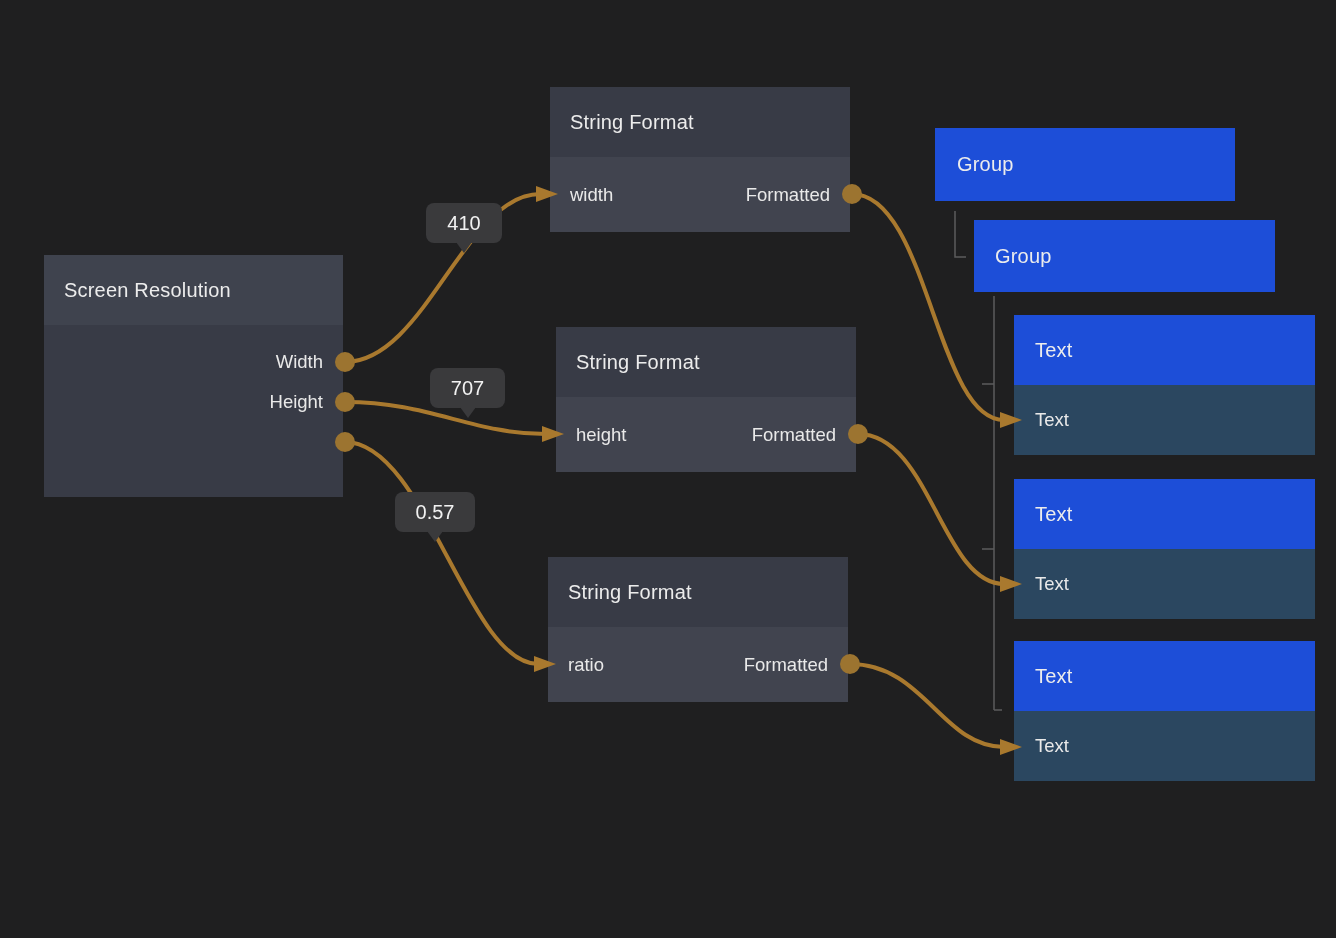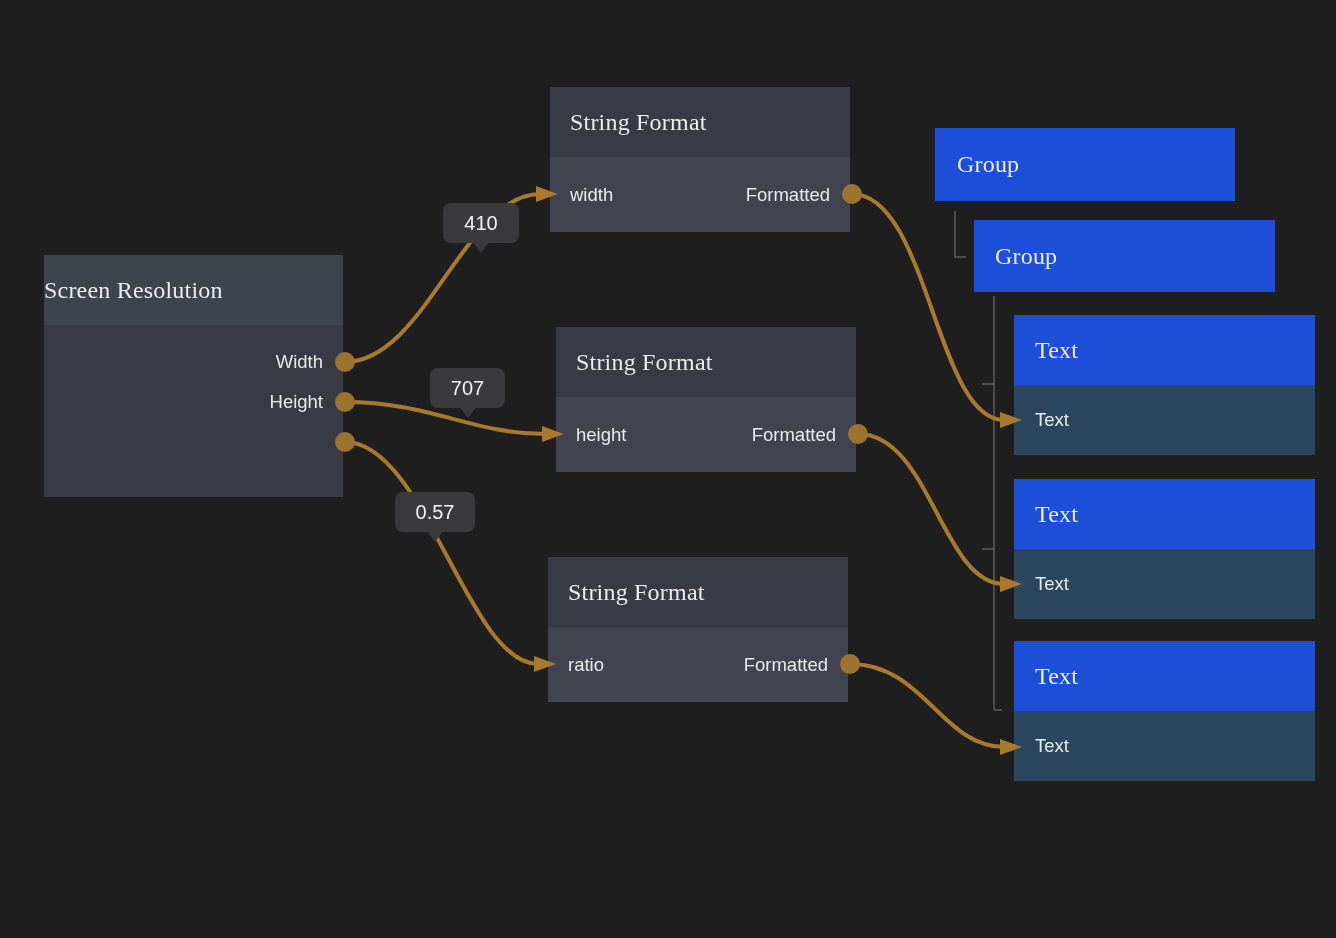--- a/index.html
+++ b/index.html
@@ -3,21 +3,21 @@
 <meta charset="utf-8">
 <style>
   html,body{margin:0;padding:0;background:#1f1f20;}
   .canvas{
     position:relative;width:1336px;height:938px;overflow:hidden;
     background:#1f1f20;
     font-family:"Liberation Sans", sans-serif;
   }
   .wire-layer{position:absolute;left:0;top:0;z-index:3;pointer-events:none;}
   .node{position:absolute;z-index:2;box-sizing:border-box;}
-  .node .hdr{display:flex;align-items:center;font-size:24px;color:#ececec;font-family:Liberation Serif, serif;}
+  .node .hdr{display:flex;align-items:center;font-size:20px;color:#ececec;}
   .node .hdr span{letter-spacing:.2px;}
   
   .hdr-light{background:#3f434e;}
   .hdr-dark{background:#383b46;}
   .body-dark{background:#383b46;}
   .body-light{background:#41444f;}
   
   .blue{background:#1d4ed8;}
   .blue-body{background:#2b4760;}
   .out-col{display:flex;flex-direction:column;justify-content:flex-start;padding-top:17px;}
@@ -69,21 +69,21 @@
       <polygon points="536,186 558,194 536,202" fill="#a9792e"></polygon>
       <polygon points="542,426 564,434 542,442" fill="#a9792e"></polygon>
       <polygon points="534,656 556,664 534,672" fill="#a9792e"></polygon>
       <polygon points="1000,412 1022,420 1000,428" fill="#a9792e"></polygon>
       <polygon points="1000,576 1022,584 1000,592" fill="#a9792e"></polygon>
       <polygon points="1000,739 1022,747 1000,755" fill="#a9792e"></polygon>
     </g>
   </svg>
 
   <div class="node" style="left:44px;top:255px;width:299px;height:225px">
-    <div class="hdr hdr-light" style="height:70px;">
+    <div class="hdr hdr-light" style="height:70px;padding-left:20px">
       <span>Screen Resolution</span>
     </div>
     <div class="out-col body-dark" style="height:155px">
       <div class="out-row">
         <span>Width</span>
       </div>
       <div class="out-row">
         <span>Height</span>
       </div>
     </div>
@@ -157,21 +157,21 @@
 
   <div class="node" style="left:1014px;top:641px;width:301px;height:140px">
     <div class="hdr blue" style="height:70px;padding-left:21px">
       <span>Text</span>
     </div>
     <div class="blue-row blue-body" style="height:70px">
       <span>Text</span>
     </div>
   </div>
 
-  <div class="badge" style="left:443px;top:203px;width:76px;height:40px">
+  <div class="badge" style="left:426px;top:203px;width:76px;height:40px">
     <span>410</span>
     <div class="tip"></div>
   </div>
 
   <div class="badge" style="left:430px;top:368px;width:75px;height:40px">
     <span>707</span>
     <div class="tip"></div>
   </div>
 
   <div class="badge" style="left:395px;top:492px;width:80px;height:40px">

